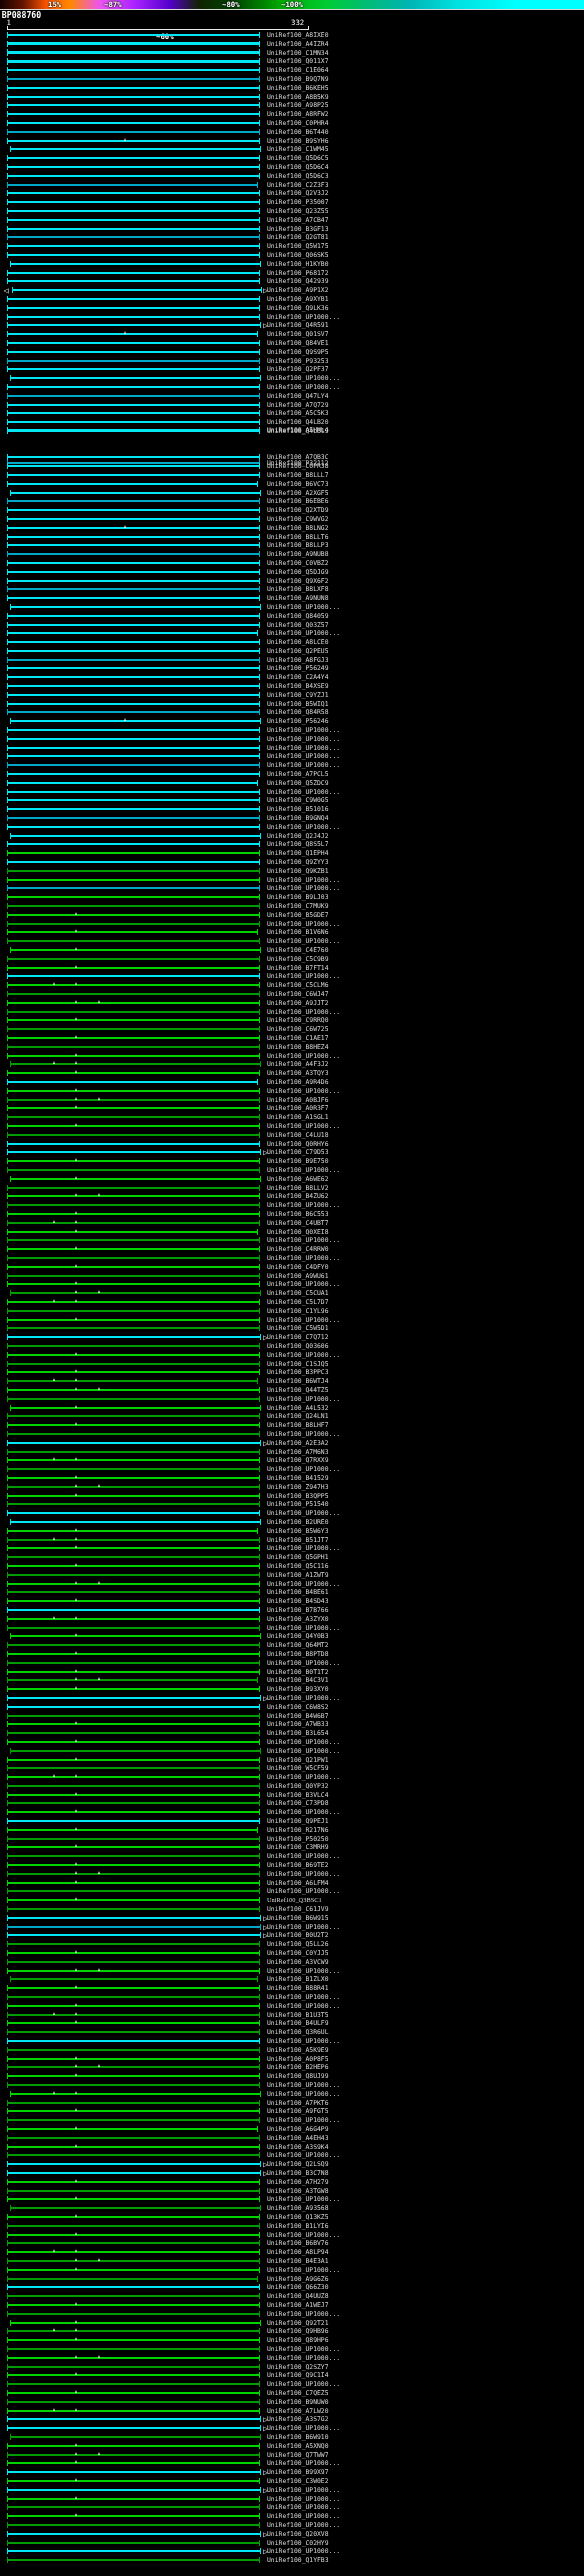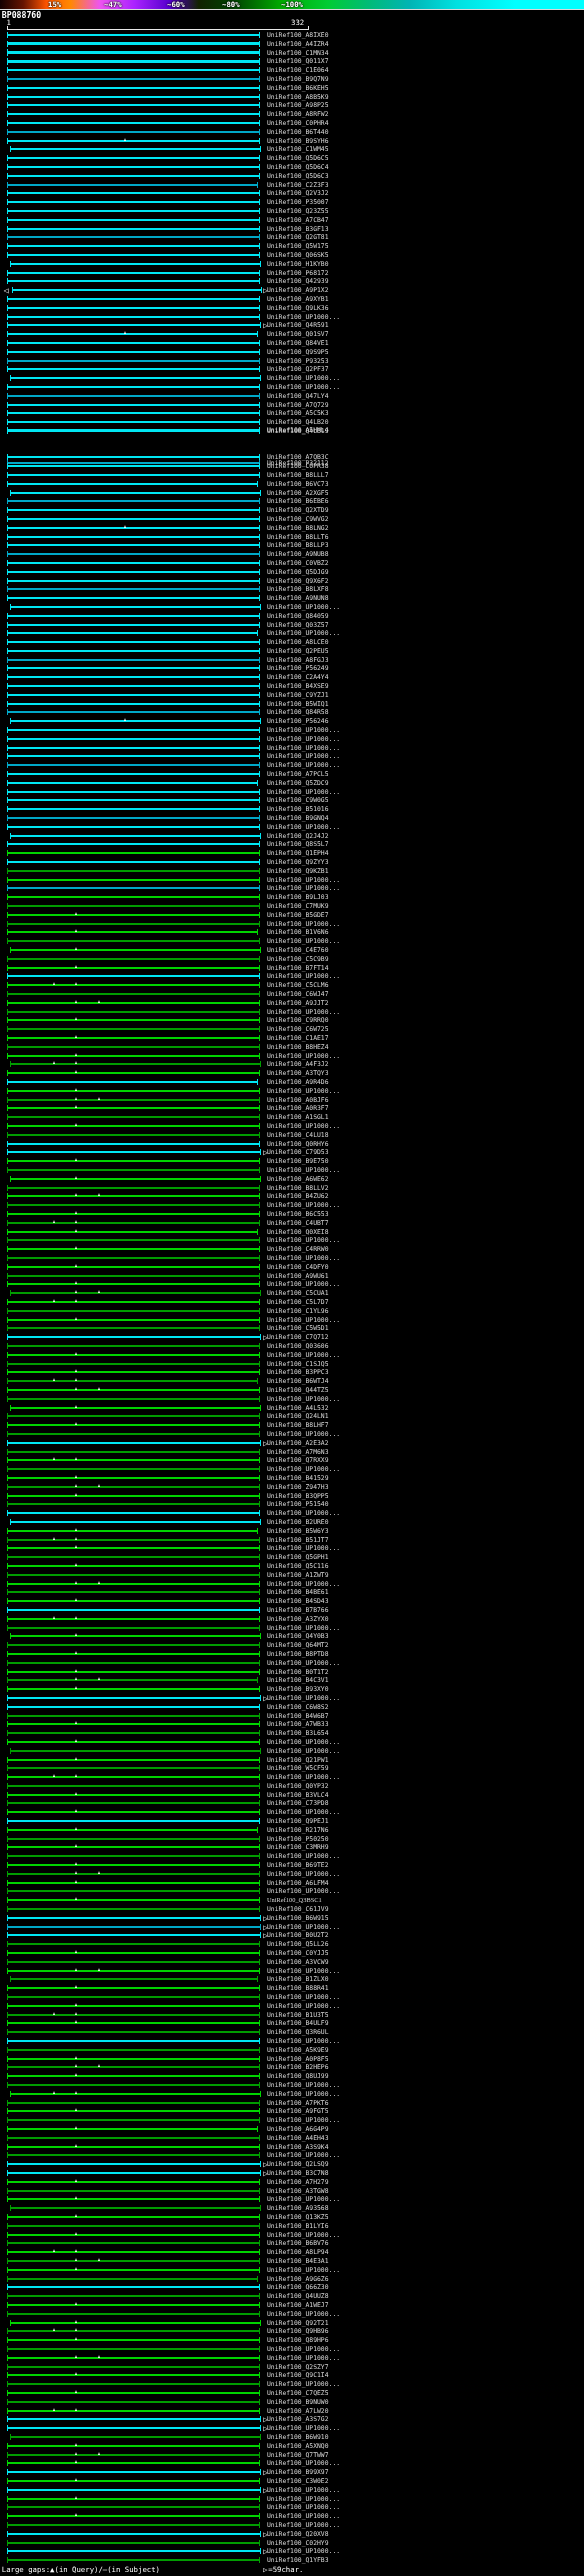--- a/index.html
+++ b/index.html
@@ -36,22 +36,22 @@
   .footer .lleft{position:absolute;left:1.8px;top:0;white-space:nowrap;}
   .footer .lright{position:absolute;left:263px;top:0;white-space:nowrap;}
   .footer .arrow-glyph{color:#fff;margin-right:0.9px;}
 </style>
 </head>
 <body>
 
 <div id="app">
   <div class="scalebar">
       <span class="pct" style="left: 48px;">15%</span>
-      <span class="pct" style="left: 104px;">~47%</span>
-      <span class="pct" style="left: 167px;">~60%</span>
+      <span class="pct" style="left: 104px;">~87%</span>
+      <span class="pct" style="left: 156px; margin-top: 32px;">~60%</span>
       <span class="pct" style="left: 222px;">~80%</span>
       <span class="pct" style="left: 281px;">~100%</span>
     </div>
   <div class="titlebar">BP088760</div>
   <div class="ruler">
     <span class="rstart">1</span>
     <span class="rend">332</span>
     <div class="rline"></div>
     <i class="rtick l"></i>
     <i class="rtick r"></i>
@@ -2212,18 +2212,14 @@
         <span class="rlabel">UniRef100_UP1000...</span>
       </div>
       <div class="row" style="top: 2525px;">
         <div class="bar" style="left: 7.3px; width: 253px; background: rgb(0, 156, 0);">
           <i class="tick tl" style="background: rgb(0, 156, 0);"></i>
           <i class="tick tr" style="background: rgb(0, 156, 0);"></i>
         </div>
         <span class="rlabel">UniRef100_Q1YFB3</span>
       </div>
     </div>
-  <div class="footer">
-    <span class="lleft">Large gaps:▲(in Query)/—(in Subject)</span>
-    <span class="lright"><span class="arrow-glyph">▷</span><span>=59char.</span></span>
-  </div>
 </div>
 
 
 </body></html>

